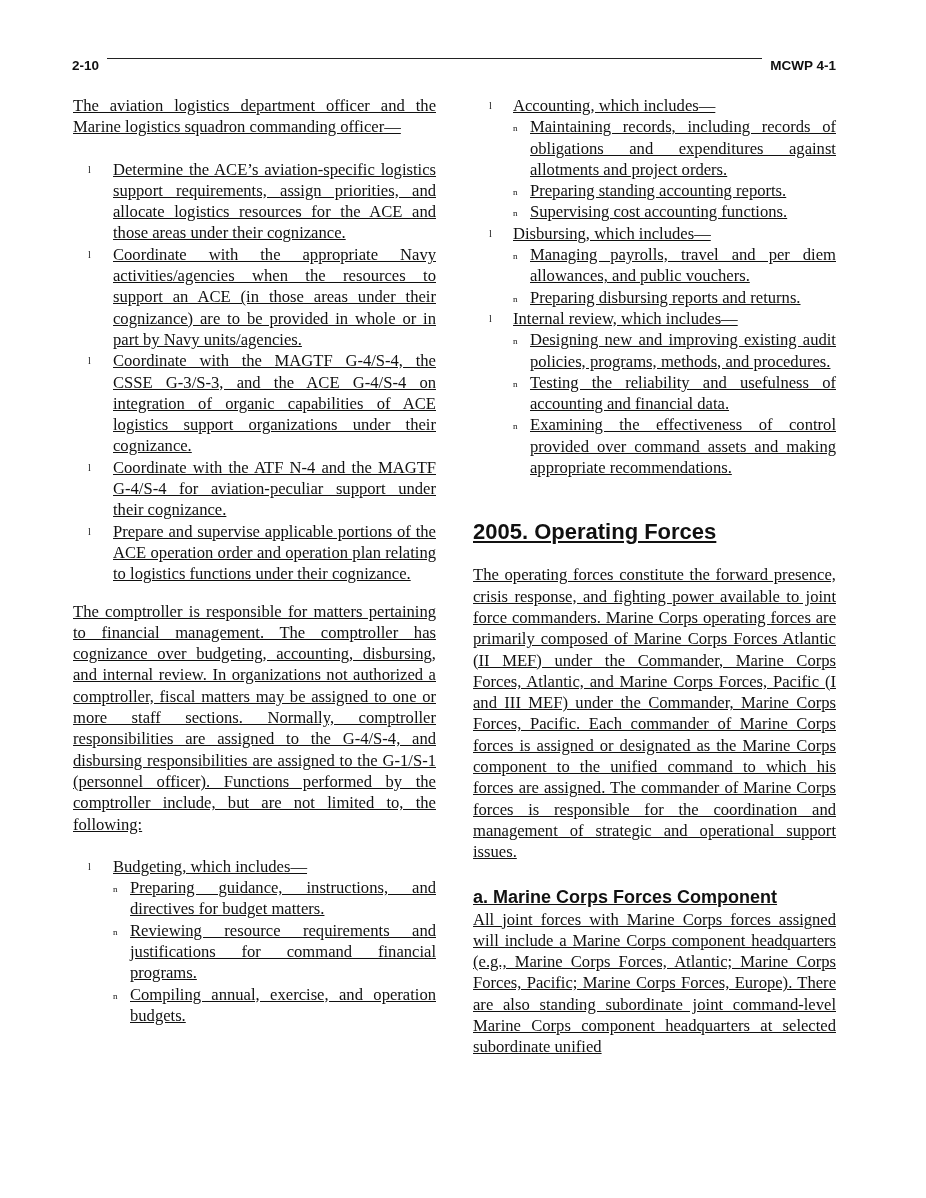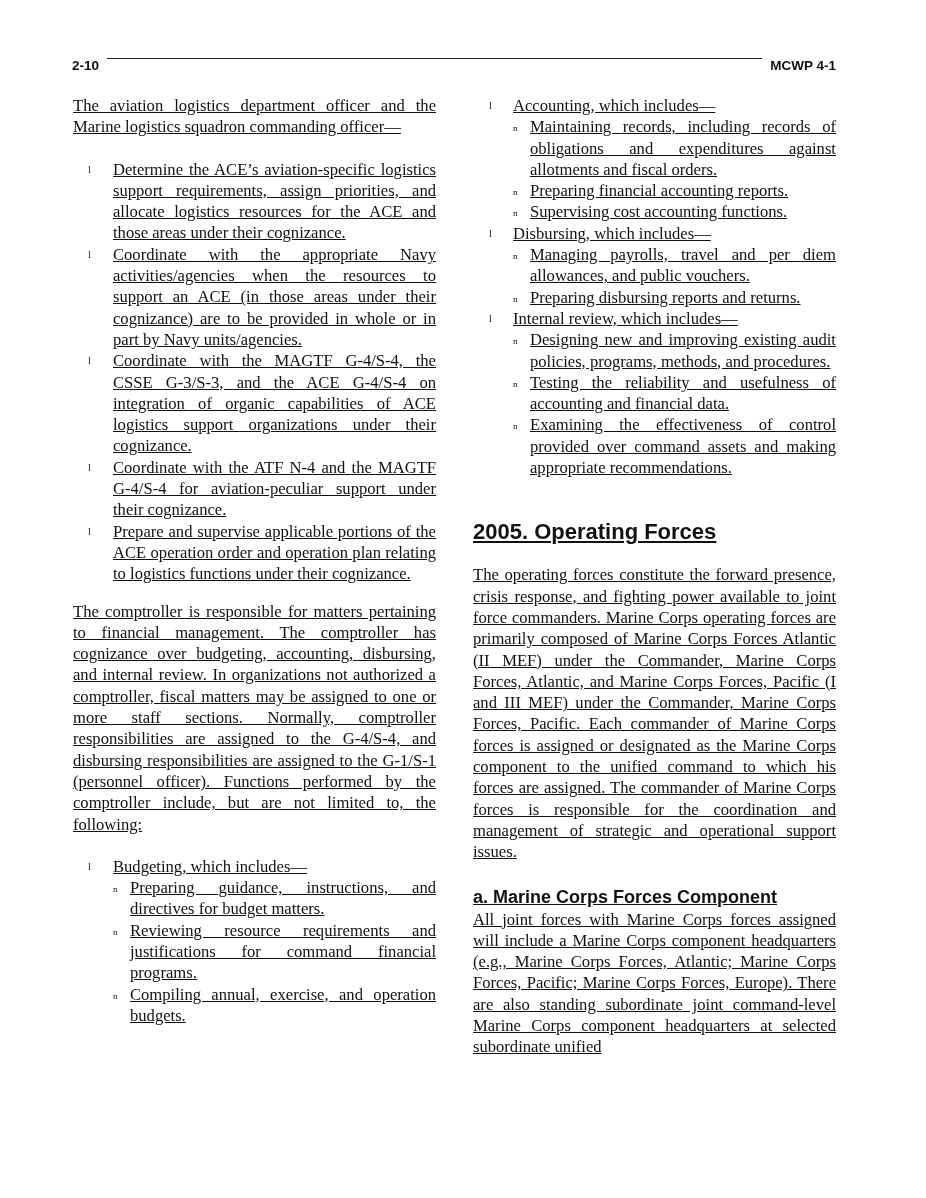--- a/index.html
+++ b/index.html
@@ -40,22 +40,22 @@
   <p>The comptroller is responsible for matters pertaining to financial management. The comptroller has cognizance over budgeting, accounting, disbursing, and internal review. In organizations not authorized a comptroller, fiscal matters may be assigned to one or more staff sections. Normally, comptroller responsibilities are assigned to the G-4/S-4, and disbursing responsibilities are assigned to the G-1/S-1 (personnel officer). Functions performed by the comptroller include, but are not limited to, the following:</p>
   <div style="height:21px"></div>
   <div class="li"><span class="bullet">l</span><span>Budgeting, which includes—</span></div>
   <div class="sub"><span class="bullet2">n</span><span>Preparing guidance, instructions, and directives for budget matters.</span></div>
   <div class="sub"><span class="bullet2">n</span><span>Reviewing resource requirements and justifications for command financial programs.</span></div>
   <div class="sub"><span class="bullet2">n</span><span>Compiling annual, exercise, and operation budgets.</span></div>
 </div>
 
 <div class="col right">
   <div class="li"><span class="bullet">l</span><span>Accounting, which includes—</span></div>
-  <div class="sub"><span class="bullet2">n</span><span>Maintaining records, including records of obligations and expenditures against allotments and fiscal orders.</span></div>
-  <div class="sub"><span class="bullet2">n</span><span>Preparing financial accounting reports.</span></div>
+  <div class="sub"><span class="bullet2">n</span><span>Maintaining records, including records of obligations and expenditures against allotments and project orders.</span></div>
+  <div class="sub"><span class="bullet2">n</span><span>Preparing standing accounting reports.</span></div>
   <div class="sub"><span class="bullet2">n</span><span>Supervising cost accounting functions.</span></div>
   <div class="li"><span class="bullet">l</span><span>Disbursing, which includes—</span></div>
   <div class="sub"><span class="bullet2">n</span><span>Managing payrolls, travel and per diem allowances, and public vouchers.</span></div>
   <div class="sub"><span class="bullet2">n</span><span>Preparing disbursing reports and returns.</span></div>
   <div class="li"><span class="bullet">l</span><span>Internal review, which includes—</span></div>
   <div class="sub"><span class="bullet2">n</span><span>Designing new and improving existing audit policies, programs, methods, and procedures.</span></div>
   <div class="sub"><span class="bullet2">n</span><span>Testing the reliability and usefulness of accounting and financial data.</span></div>
   <div class="sub"><span class="bullet2">n</span><span>Examining the effectiveness of control provided over command assets and making appropriate recommendations.</span></div>
   <div style="height:40px"></div>
   <h2 class="sec">2005.  Operating Forces</h2>

